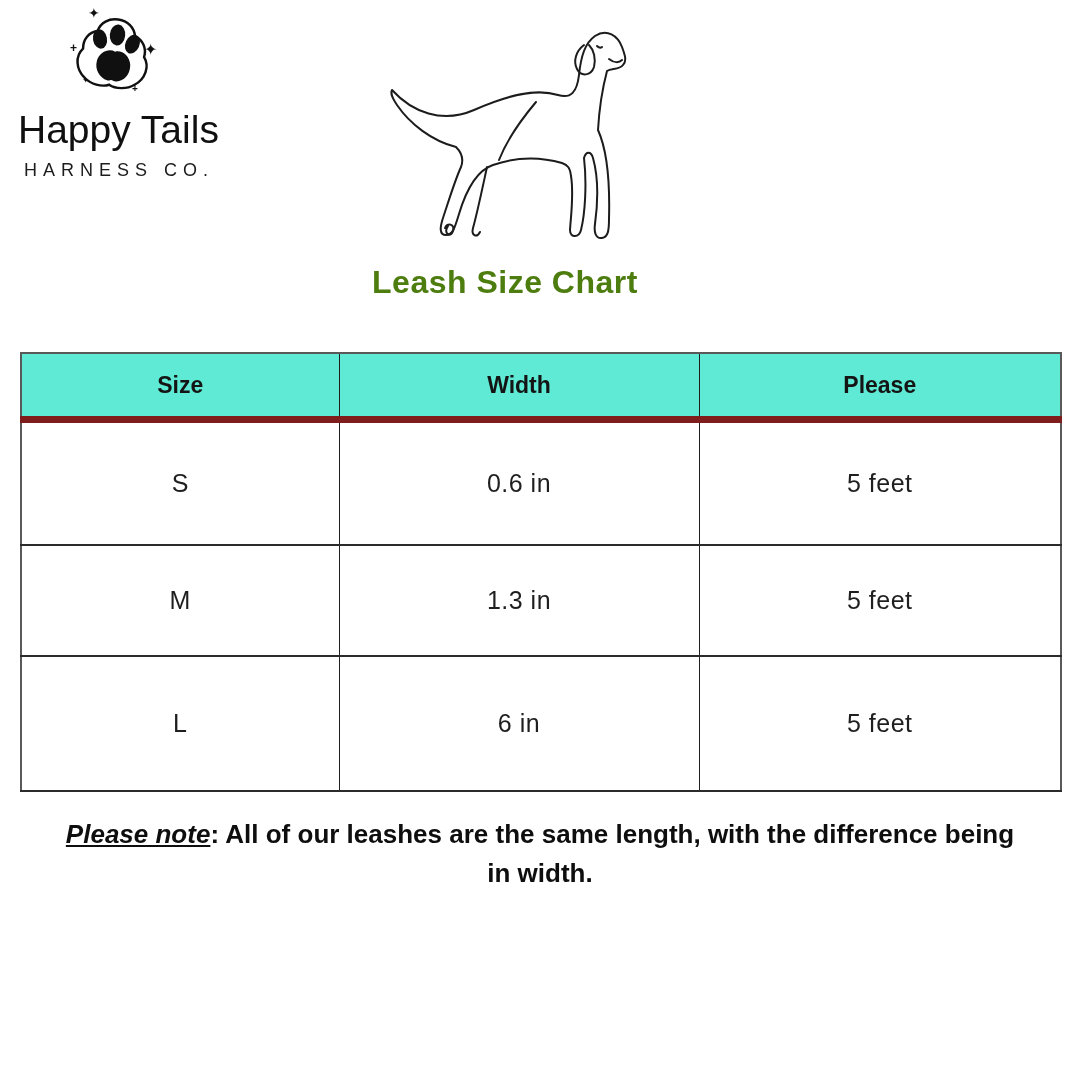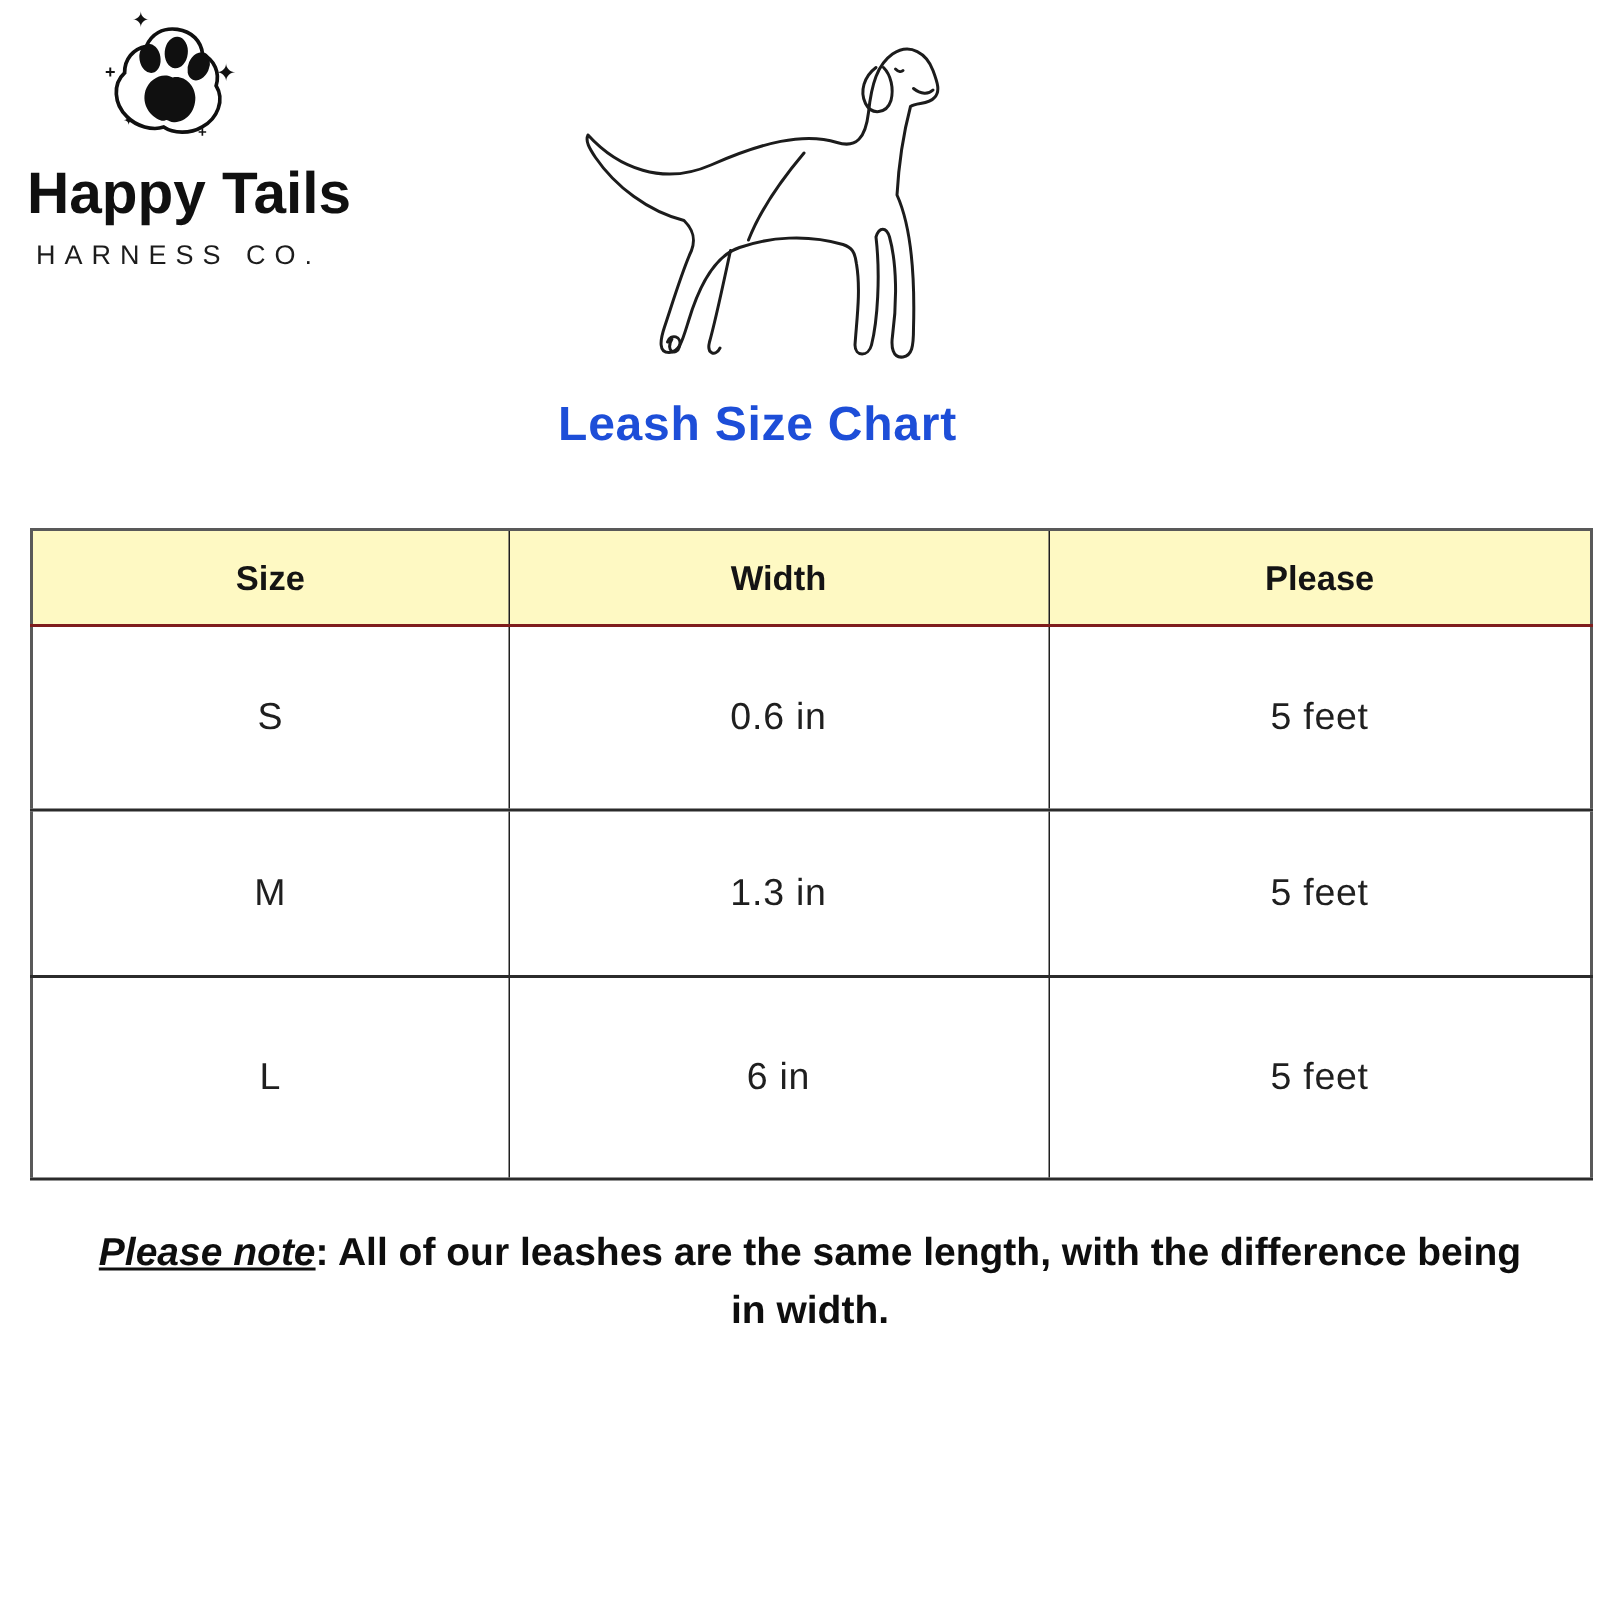--- a/index.html
+++ b/index.html
@@ -12,52 +12,52 @@
   .logo { position:absolute; left:18px; top:8px; width:190px; text-align:center; }
   .paw-wrap { position:relative; width:150px; height:96px; margin:0 auto; }
   .paw-svg { position:absolute; left:33px; top:6px; }
   .sparkle { position:absolute; color:#111; font-size:13px; line-height:1; }
   .sp1 { left:50px; top:-2px; font-size:14px; }
   .sp2 { left:32px; top:34px; font-size:12px; font-weight:bold; }
   .sp3 { left:106px; top:34px; font-size:16px; }
   .sp4 { left:44px; top:68px; font-size:9px; }
   .sp5 { left:94px; top:76px; font-size:10px; font-weight:bold; }
   .brand-name {
-    font-size:39px; font-weight:bold; letter-spacing:0px; color:#101010;
+    font-size:39px; font-weight:normal; letter-spacing:0px; color:#101010;
     margin-top:4px; white-space:nowrap;
   }
   .brand-sub {
     font-size:18px; letter-spacing:6px; color:#1c1c1c; margin-top:8px;
     font-weight:500; white-space:nowrap; padding-left:6px;
   }
 
   
   .dog { position:absolute; left:370px; top:18px; width:280px; height:230px; }
   .dog svg path { fill:none; stroke:#1c1c1c; stroke-width:2; stroke-linecap:round; stroke-linejoin:round; }
 
   
   .title {
     position:absolute; left:0; top:264px; width:1010px; text-align:center;
-    font-size:32px; font-weight:bold; color:#1d4ed8; letter-spacing:0.5px;
+    font-size:32px; font-weight:bold; color:#4d7c0f; letter-spacing:0.5px;
   }
 
   
   .size-table {
     position:absolute; left:20px; top:352px; width:1040px;
     border-collapse:collapse; table-layout:fixed;
     border:2px solid #595959;
   }
   .size-table th, .size-table td {
     border-left:1px solid #1f1f1f; border-right:1px solid #1f1f1f;
     text-align:center; vertical-align:middle; padding:0;
   }
   .size-table thead th {
-    background:#fef9c3; height:62px;
+    background:#5eead4; height:62px;
     font-size:23px; font-weight:bold; color:#141414;
-    border-bottom:2px solid #7f1d1d;
+    border-bottom:7px solid #7f1d1d;
   }
   .size-table tbody td {
     font-size:25px; font-weight:400; color:#1f1f1f; letter-spacing:0.5px;
     border-bottom:2px solid #2b2b2b;
   }
   .row-s td { height:121px; }
   .row-m td { height:109px; }
   .row-l td { height:133px; }
 
   

